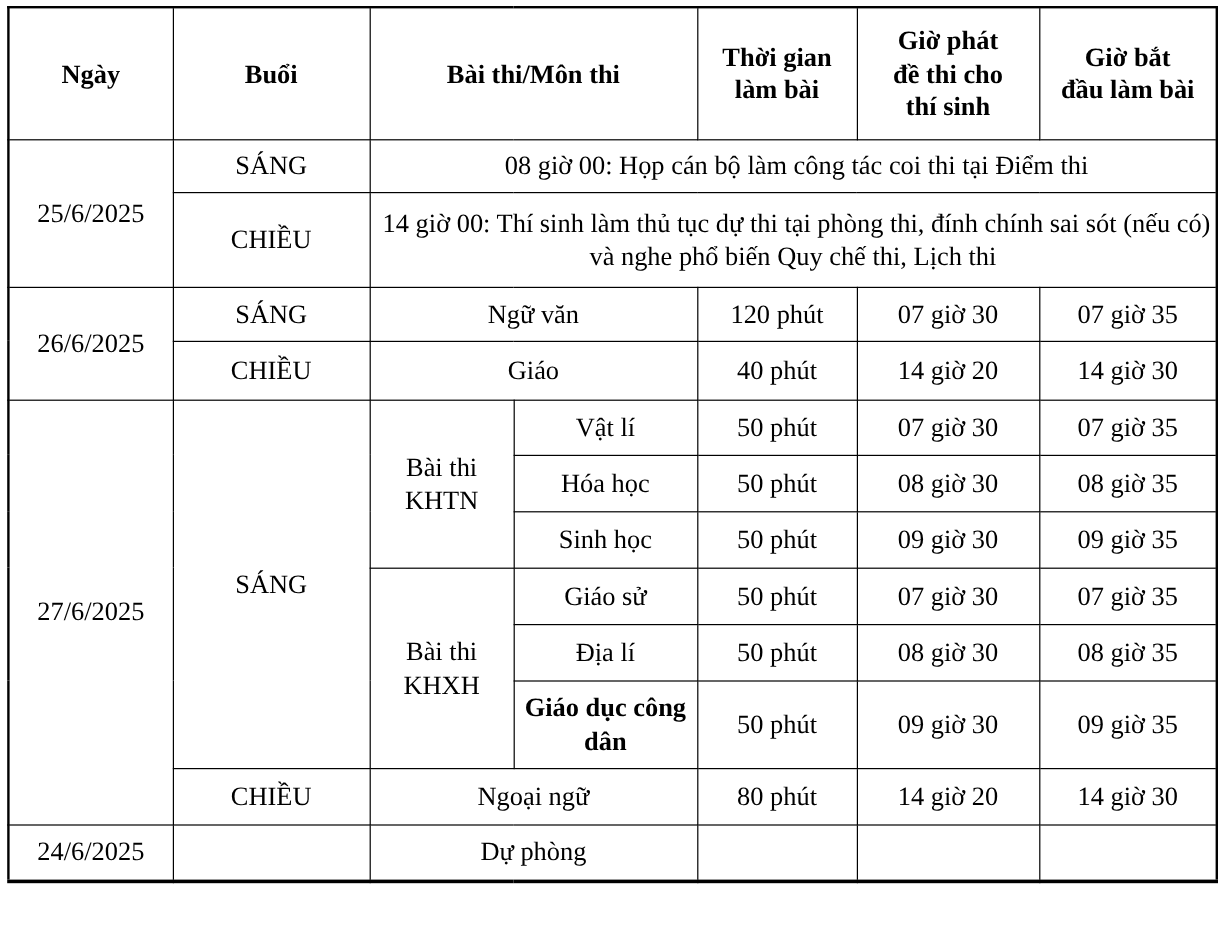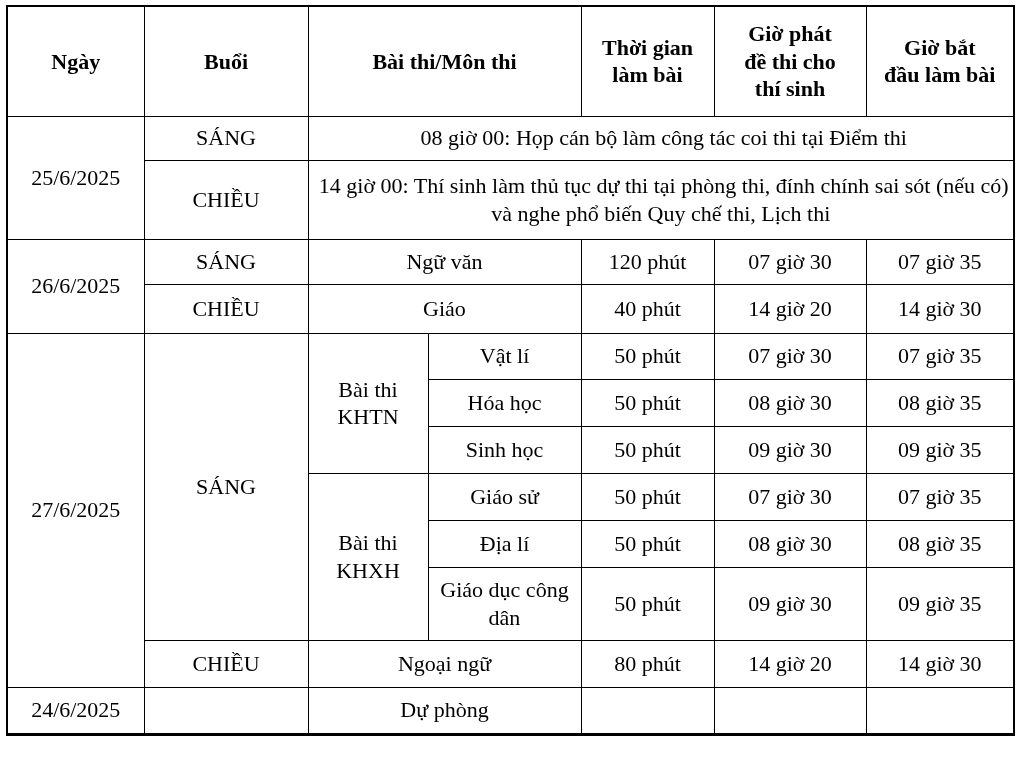--- a/index.html
+++ b/index.html
@@ -39,20 +39,21 @@
   td.activity {
     text-align: left;
     padding: 3px 10px 3px 9px;
     text-indent: 6px;
   }
   td.bold {
     font-weight: normal;
   }
   td.wrap-narrow {
     padding: 2px 24px;
+    font-weight: bold;
   }
   
   tr.rh-header  { height: 110px; }
   tr.rh-47 { height: 44px; }
   tr.rh-82 { height: 79px; }
   tr.rh-48 { height: 45px; }
   tr.rh-52 { height: 49px; }
   tr.rh-49 { height: 46px; }
   tr.rh-50 { height: 47px; }
   tr.rh-76 { height: 73px; }

